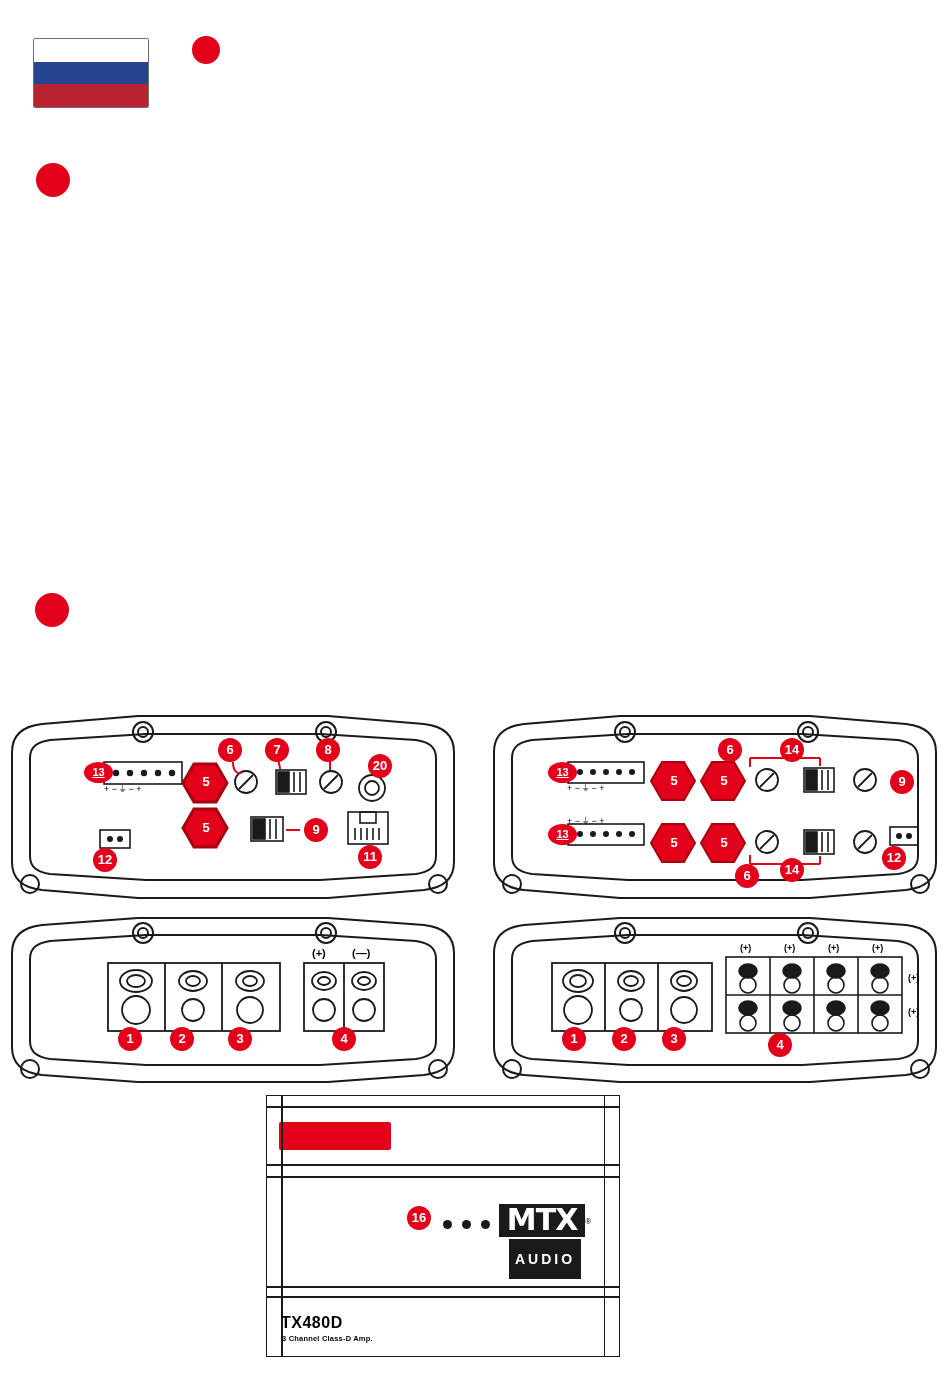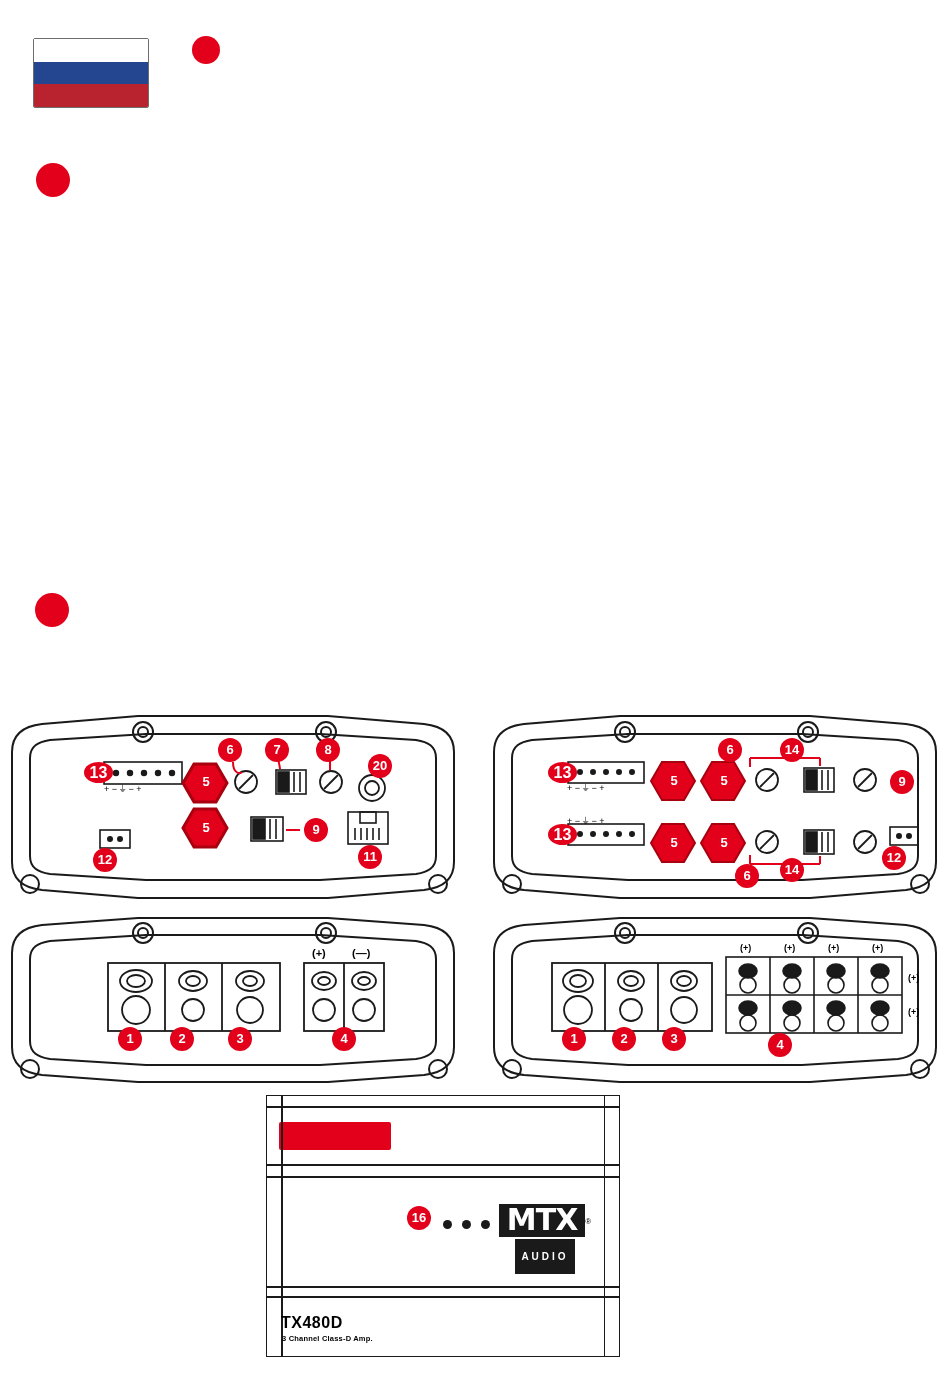--- a/index.html
+++ b/index.html
@@ -20,38 +20,38 @@
   .b3{left:35px;top:593px;width:34px;height:34px;}
 
   
   .panel{position:absolute;}
   .panel svg{display:block;}
 
   
   .cal{position:absolute;width:24px;height:24px;border-radius:50%;background:#e2001a;color:#fff;
        font-weight:bold;font-size:13px;line-height:24px;text-align:center;
        font-family:"Liberation Sans",sans-serif;}
-  .cal.sm{width:29px;height:21px;line-height:21px;font-size:16px;}
+  .cal.sm{width:29px;height:21px;line-height:21px;font-size:11px;text-decoration:underline;}
 
   .lbl{position:absolute;font-size:9px;font-family:"Liberation Sans",sans-serif;color:#000;}
   .lbl.b{font-weight:bold;}
 
   
   .amp{position:absolute;left:266px;top:1095px;width:354px;height:262px;border:1.5px solid #1a1a1a;background:#fff;box-sizing:border-box;}
   .amp .redbar{position:absolute;left:12px;top:26px;width:112px;height:28px;background:#e2001a;border-radius:2px;}
   .amp .hline{position:absolute;left:0;width:100%;height:1.5px;background:#1a1a1a;}
   .amp .vline{position:absolute;top:0;height:100%;width:1.5px;background:#1a1a1a;}
   .amp .model{position:absolute;left:14px;bottom:24px;font-weight:bold;font-size:16px;letter-spacing:.5px;}
   .amp .sub{position:absolute;left:15px;bottom:13px;font-weight:bold;font-size:7.5px;letter-spacing:.2px;}
 
   .mtx{position:absolute;left:224px;top:108px;width:108px;text-align:center;}
   .mtx .logo{font-weight:bold;font-size:30px;letter-spacing:-1px;background:#1a1a1a;color:#fff;
              padding:1px 8px 2px 8px;display:inline-block;line-height:1;font-family:"DejaVu Sans",sans-serif;}
   .mtx .reg{font-size:8px;vertical-align:super;}
-  .mtx .audio{margin-top:2px;font-weight:bold;font-size:10px;letter-spacing:3px;background:#1a1a1a;color:#fff;display:inline-block;padding:12px 6px;}
+  .mtx .audio{margin-top:2px;font-weight:bold;font-size:14px;letter-spacing:3px;background:#1a1a1a;color:#fff;display:inline-block;padding:12px 6px;}
   .dots{position:absolute;left:176px;top:119px;}
   .dots i{display:inline-block;width:9px;height:9px;border-radius:50%;background:#1a1a1a;margin-right:10px;}
 </style>
 </head>
 <body>
 
 <div class="page">
 
   <div class="flag">
     <div class="band white"></div>

